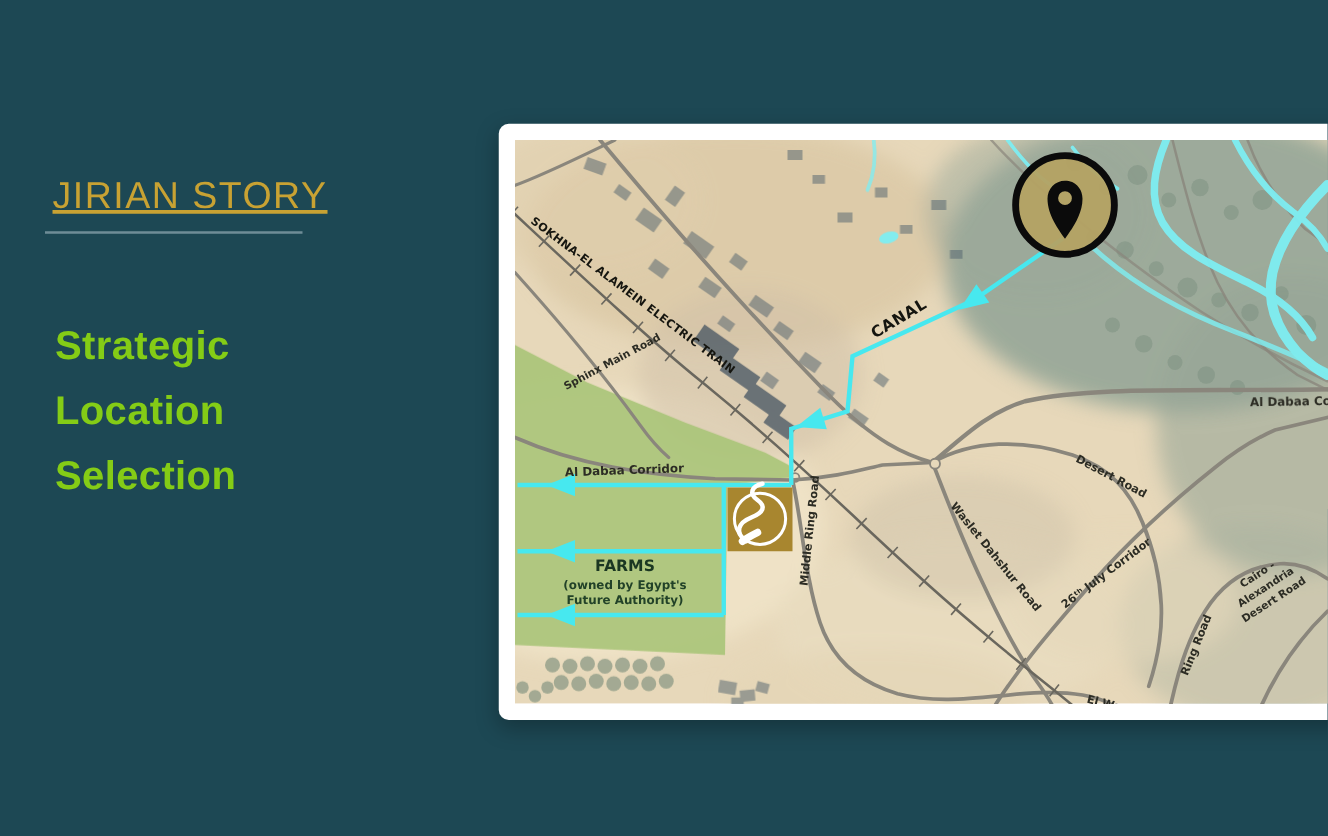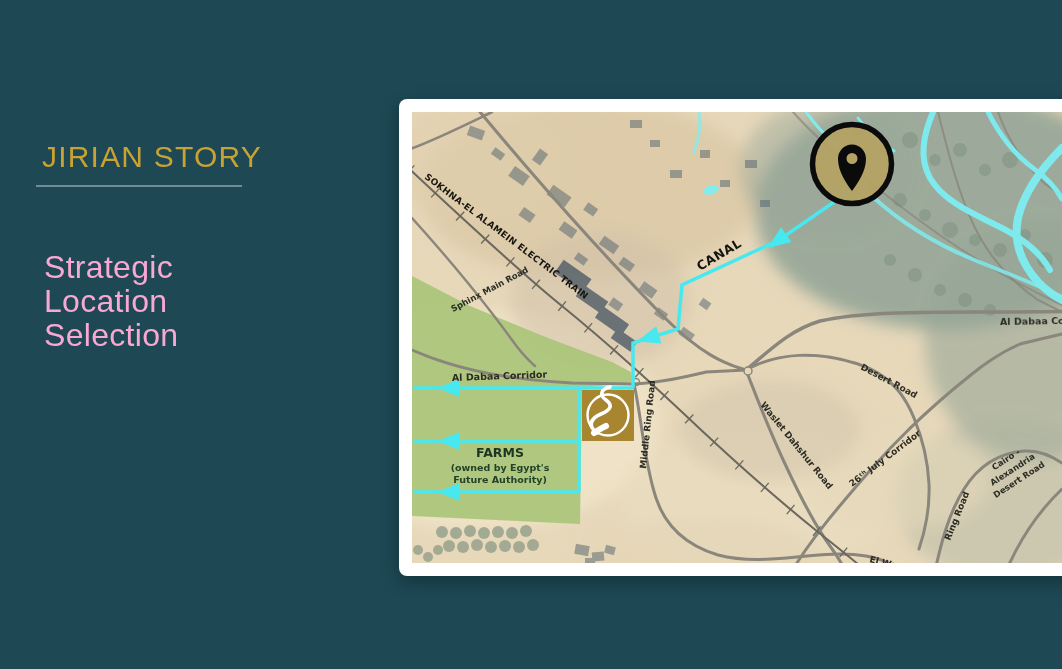--- a/index.html
+++ b/index.html
@@ -5,29 +5,30 @@
   html,body{margin:0;padding:0;}
   body{
     width:1062px;height:669px;overflow:hidden;position:relative;
     background:var(--background,#1d4854);
     font-family:"Liberation Sans",sans-serif;
   }
   .kicker{
     position:absolute;left:42px;top:140px;
     font-size:30px;font-weight:400;letter-spacing:1.2px;
     color:var(--accent-gold,#c8a233);
+    text-decoration:underline;
   }
   .kicker-line{
     position:absolute;left:36px;top:185px;width:206px;height:2px;
     background:var(--underline,#7e99a3);opacity:.85;
   }
   .title{
     position:absolute;left:44px;top:250px;width:250px;
-    font-size:32px;font-weight:400;line-height:34px;letter-spacing:.3px;
-    color:#f9a8d4;
+    font-size:32px;font-weight:700;line-height:52px;letter-spacing:.3px;
+    color:#84cc16;
   }
   .panel{
     position:absolute;left:399px;top:99px;width:700px;height:477px;
     background:#ffffff;border-radius:8px;padding:13px;box-sizing:border-box;
     box-shadow:0 6px 18px rgba(0,0,0,.28);
   }
   .map{width:674px;height:451px;overflow:hidden;position:relative;}
   svg{display:block;}
   .mlabel{
     font-family:"DejaVu Sans",sans-serif;font-weight:700;fill:#2c2c24;

